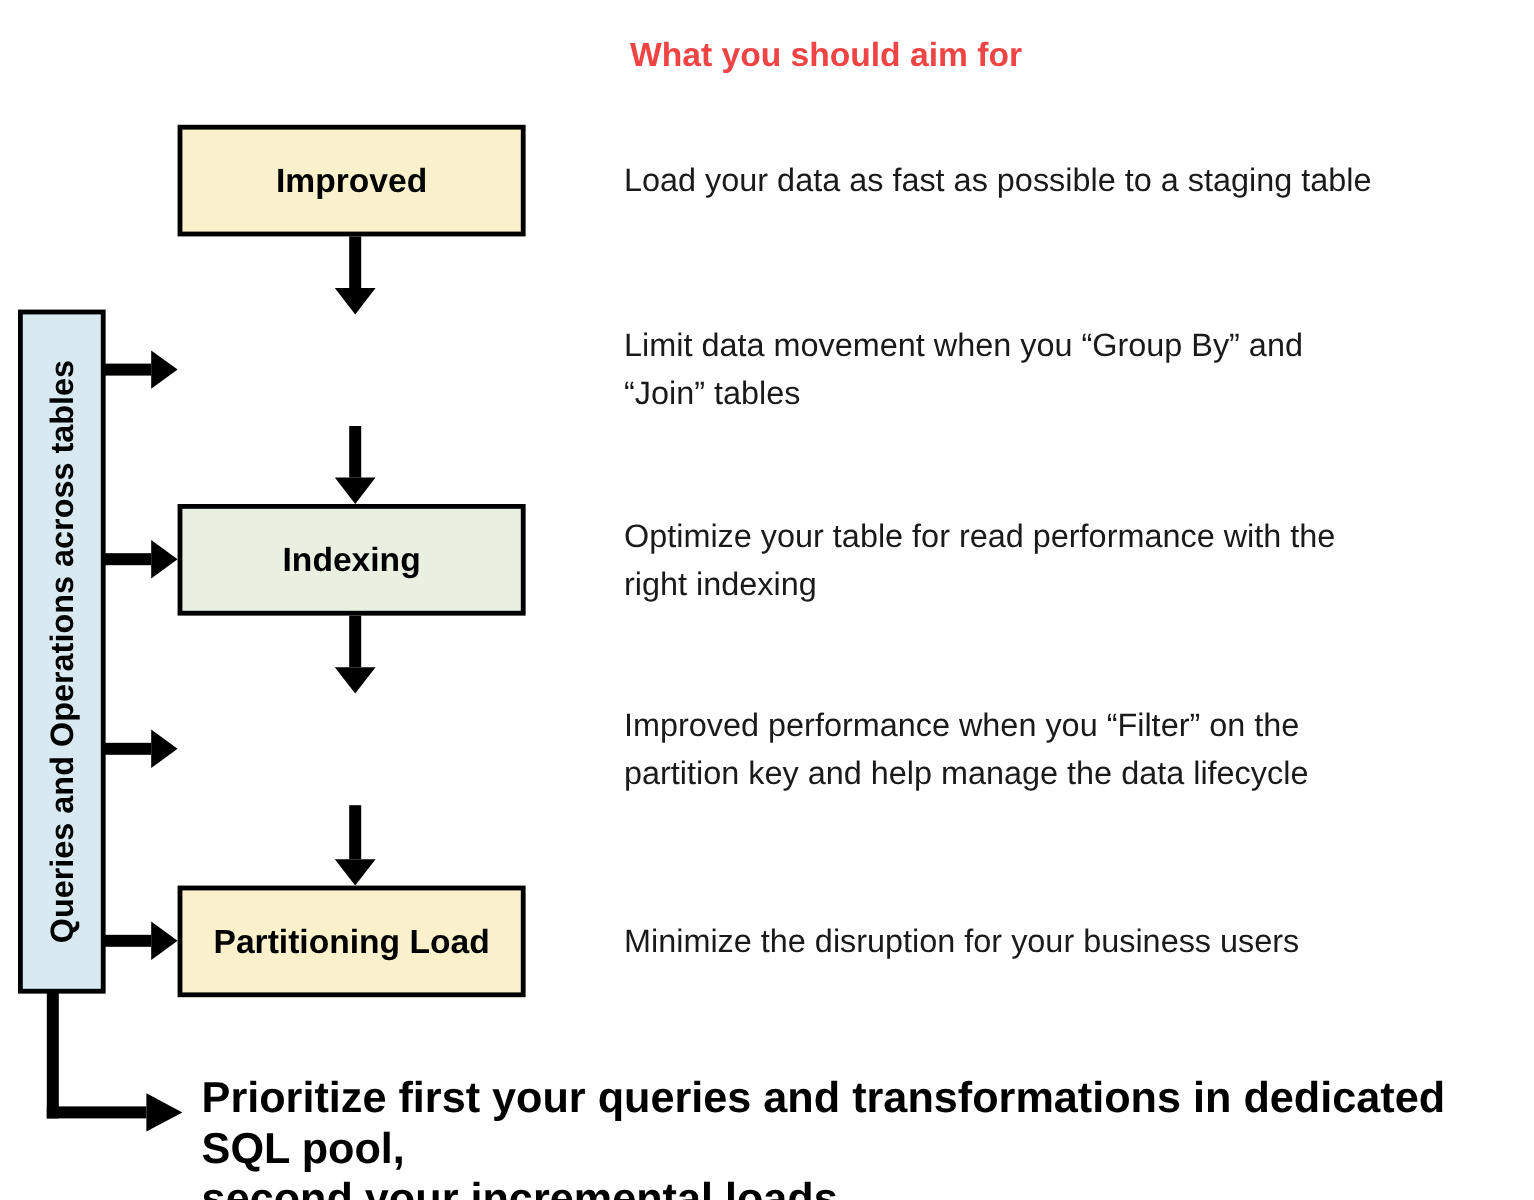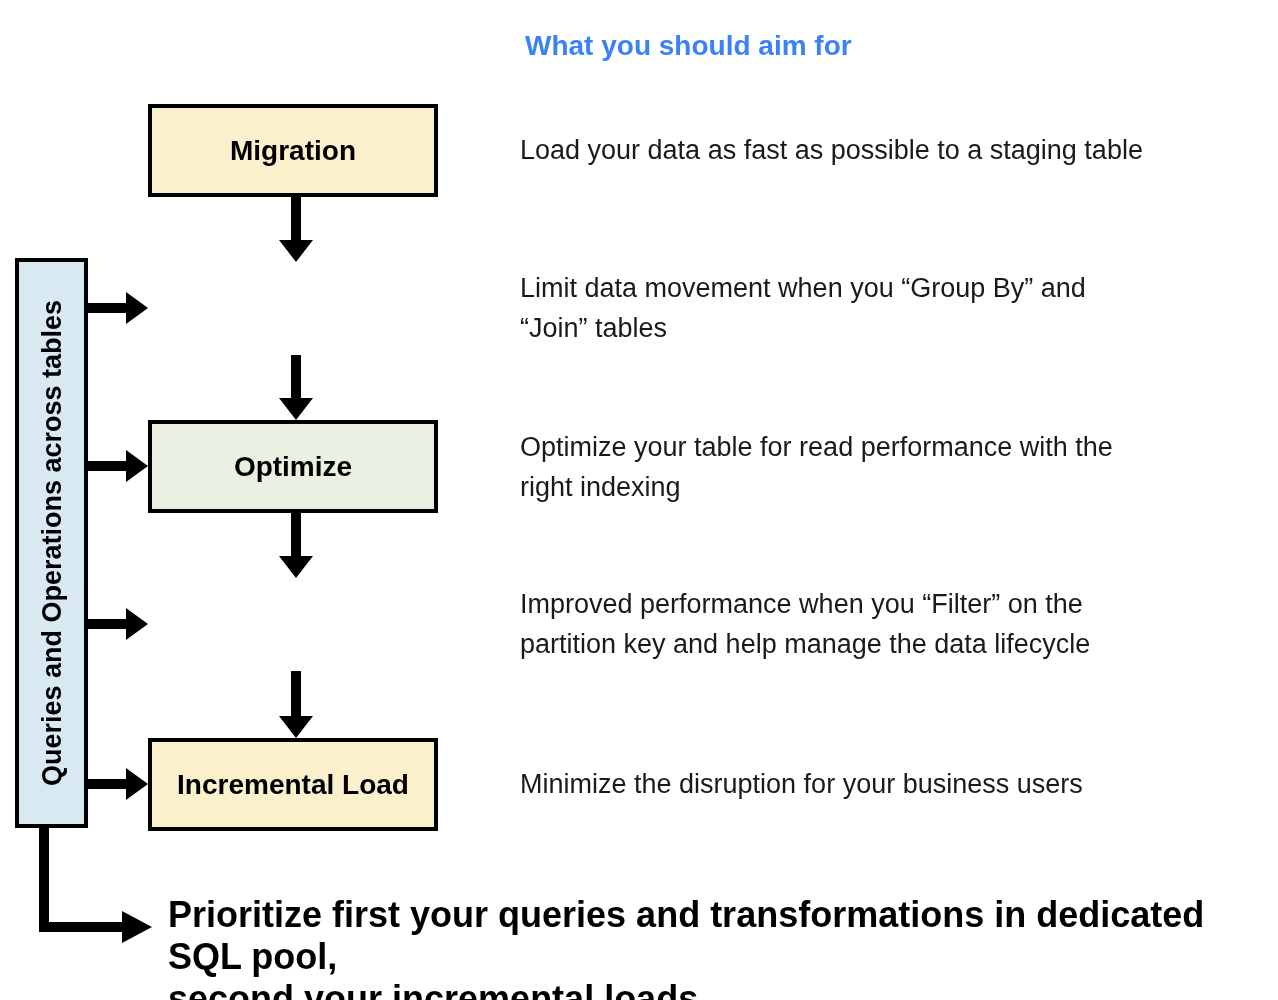--- a/index.html
+++ b/index.html
@@ -5,21 +5,21 @@
   html,body{margin:0;padding:0;background:#ffffff;}
   .stage{
     position:relative;
     width:1278px;height:1000px;
     background:#ffffff;
     font-family:"Liberation Sans", sans-serif;
     overflow:hidden;
   }
   .col-title{
     position:absolute;left:525px;top:30px;
-    font-size:28px;font-weight:bold;color:#3b82f6;
+    font-size:28px;font-weight:bold;color:#ef4444;
     white-space:nowrap;
   }
   .flow-box{
     position:absolute;left:148px;width:290px;height:93px;
     border:4px solid #000;box-sizing:border-box;
     display:flex;align-items:center;justify-content:center;
     text-align:center;
     font-size:28px;font-weight:bold;color:#000;
     line-height:34px;white-space:pre-line;
   }
@@ -74,23 +74,23 @@
 <body>
 
 <div class="stage">
 
   <div class="col-title">What you should aim for</div>
 
   <div class="side-box" style="background: rgb(216, 233, 242);">
     <span>Queries and Operations across tables</span>
   </div>
 
-  <div class="flow-box b0" style="background: rgb(250, 240, 204);">Migration</div>
-  <div class="flow-box b2" style="background: rgb(233, 239, 225);">Optimize</div>
-  <div class="flow-box b4" style="background: rgb(250, 240, 204);">Incremental Load</div>
+  <div class="flow-box b0" style="background: rgb(250, 240, 204);">Improved</div>
+  <div class="flow-box b2" style="background: rgb(233, 239, 225);">Indexing</div>
+  <div class="flow-box b4" style="background: rgb(250, 240, 204);">Partitioning Load</div>
 
   <div>
     <div class="shaft-v" style="left:291px;top:197px;height:43px;"></div>
     <div class="head-down" style="left:279px;top:240px;"></div>
   </div>
   <div>
     <div class="shaft-v" style="left:291px;top:355px;height:43px;"></div>
     <div class="head-down" style="left:279px;top:398px;"></div>
   </div>
   <div>

